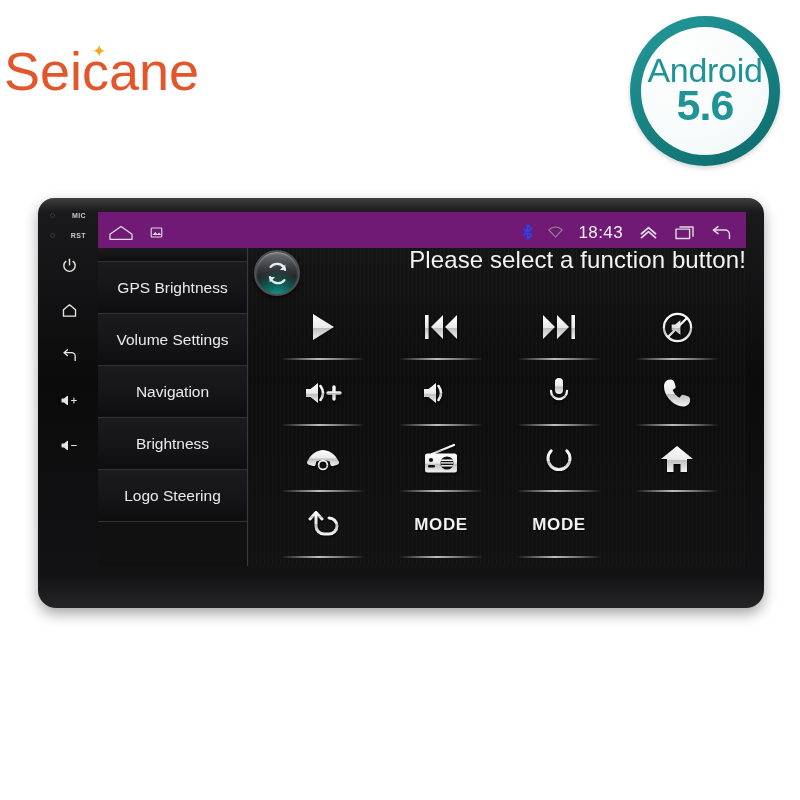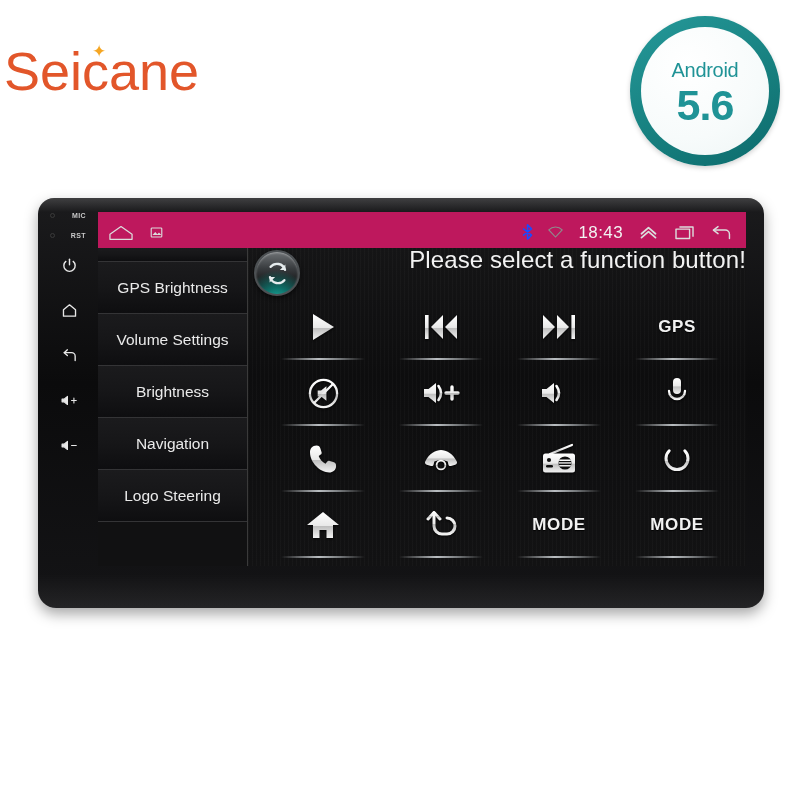--- a/index.html
+++ b/index.html
@@ -60,21 +60,21 @@
     width: 128px;
     height: 128px;
     border-radius: 50%;
     background: radial-gradient(circle at 36% 30%, #ffffff 0%, #f7fbfb 60%, #eef5f5 100%);
     display: flex;
     flex-direction: column;
     align-items: center;
     justify-content: center;
   }
   .android-word {
-    font-size: 20px;
+    font-size: 34px;
     color: #1f9396;
     line-height: 28px;
     letter-spacing: -0.3px;
   }
   .android-ver {
     font-size: 43px;
     color: #1f9396;
     font-weight: 700;
     line-height: 44px;
     letter-spacing: -1px;
@@ -153,21 +153,21 @@
     width: 648px;
     height: 354px;
     background: #000;
     overflow: hidden;
   }
 
   
   .statusbar {
     position: relative;
     height: 36px;
-    background: #be185d;
+    background: #701a75;
     display: flex;
     align-items: center;
     padding: 4px 14px 0 10px;
   }
   .sb-left { display: flex; align-items: center; gap: 16px; }
   .sb-right { display: flex; align-items: center; gap: 15px; margin-left: auto; }
   .sb-icon { display:flex; align-items:center; justify-content:center; color:#dcdcdc; }
   .sb-clock {
     color: #f2f2f2;
     font-size: 17px;
@@ -402,22 +402,22 @@
           </span>
         </div>
       </div>
 
       <div class="screen-body">
 
         <div class="sidebar">
           <div class="side-item partial"></div>
           <div class="side-item">GPS Brightness</div>
           <div class="side-item">Volume Settings</div>
+          <div class="side-item">Navigation</div>
           <div class="side-item">Brightness</div>
-          <div class="side-item">Navigation</div>
           <div class="side-item">Logo Steering</div>
         </div>
 
         <div class="fngrid-wrap">
 
           <div class="sync-btn">
             <svg width="27" height="27" viewBox="0 0 26 26" fill="none" stroke="#e6ecee" stroke-width="2.3" stroke-linecap="round" stroke-linejoin="round">
               <path d="M20.2 9.4 A8 8 0 0 0 6.4 6.6"></path>
               <path d="M5.8 16.6 A8 8 0 0 0 19.6 19.4"></path>
               <path d="M20.6 4.3 L20.6 9.6 L15.3 9.6" fill="#e6ecee" stroke="none"></path>
@@ -449,23 +449,20 @@
                 <path d="M35 3 L23 15 L35 27 Z"></path>
               </svg>
             </div>
             <div class="fncell">
               <svg width="38" height="30" viewBox="0 0 38 30" fill="url(#gsilv)">
                 <path d="M3 3 L15 15 L3 27 Z"></path>
                 <path d="M17 3 L29 15 L17 27 Z"></path>
                 <rect x="31.4" y="3" width="3.6" height="24"></rect>
               </svg>
             </div>
-            <div class="fncell">
-              <span class="lbl">GPS</span>
-            </div>
 
             <div class="fncell">
               <svg width="33" height="33" viewBox="0 0 34 34" fill="none" stroke="url(#gsilv)" stroke-width="2.4">
                 <circle cx="17" cy="17" r="14"></circle>
                 <path d="M7.5 26.5 L26.5 7.5" stroke-linecap="round"></path>
                 <path d="M11 14 h3.5 L20 9.5 v15 L14.5 20 H11 Z" fill="url(#gsilv)" stroke="none" opacity="0.95"></path>
               </svg>
             </div>
             <div class="fncell">
               <svg width="40" height="28" viewBox="0 0 40 28" fill="url(#gsilv)" stroke="url(#gsilv)">

